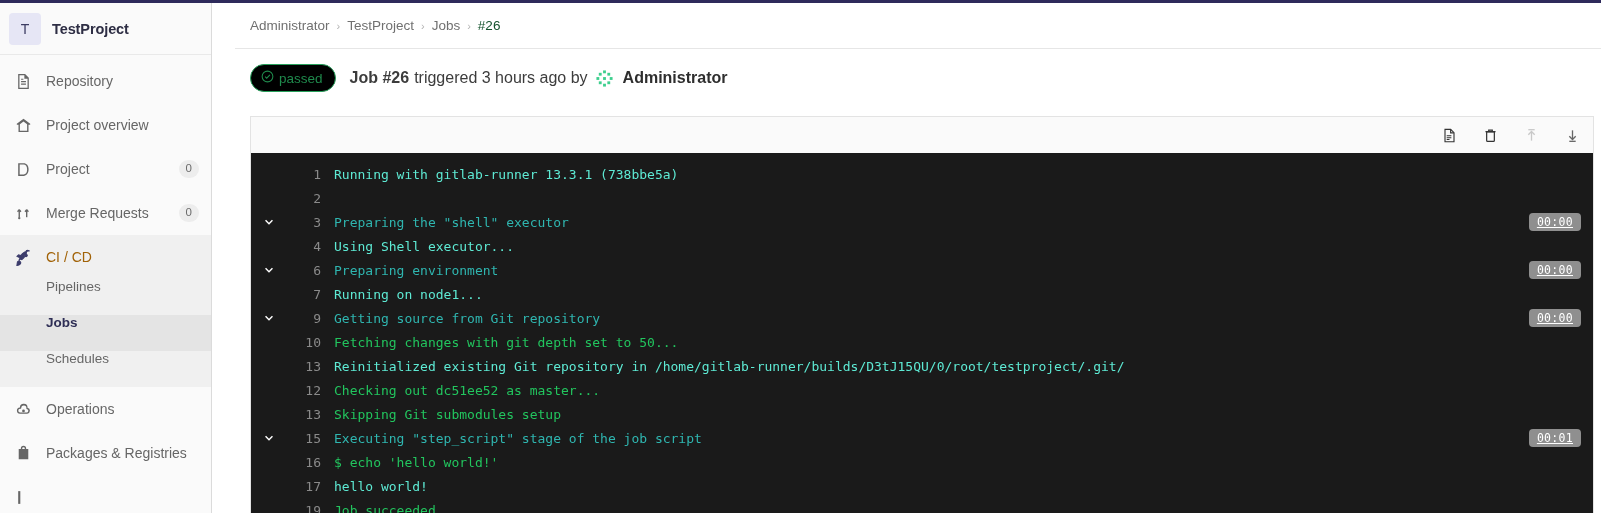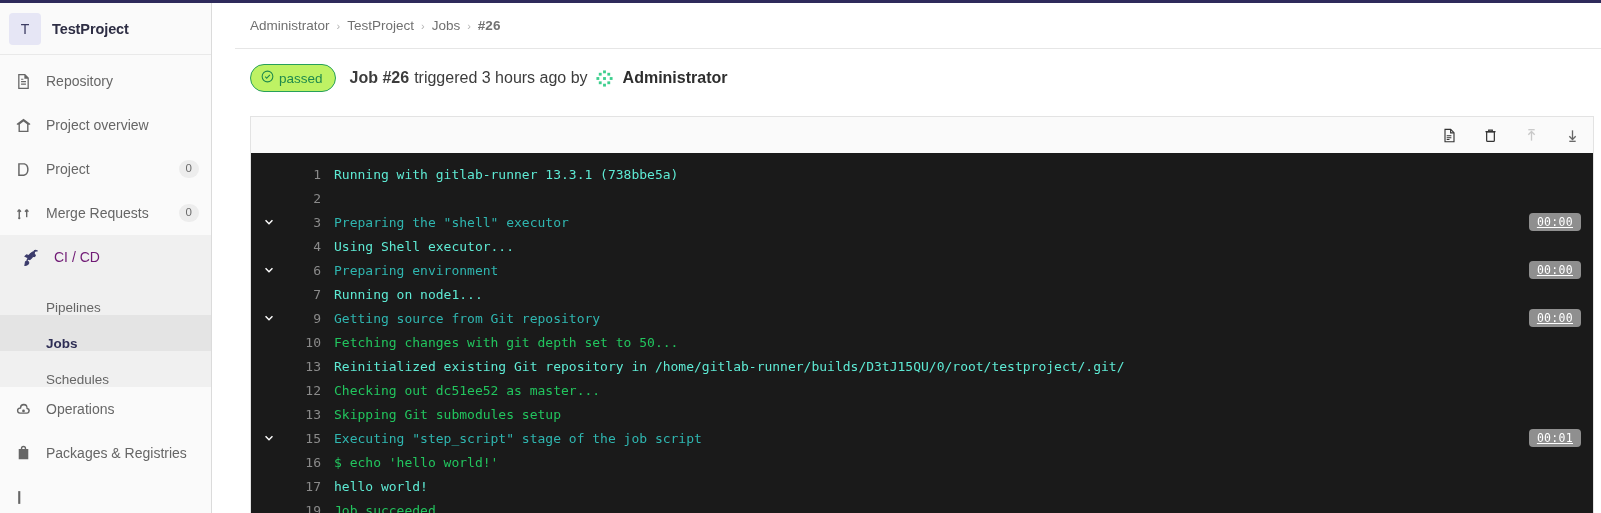--- a/index.html
+++ b/index.html
@@ -55,55 +55,55 @@
   .nav-item .ico svg { display: block; }
   .nav-label { flex: 1 1 auto; white-space: nowrap; }
   .nav-count {
     background: #ededed; color: #6b6b6b;
     border-radius: 9px; font-size: 11.5px;
     padding: 2px 7px; line-height: 1.2;
   }
 
   
   .nav-group { background: #f0f0f0; }
-  .nav-group .nav-item.parent { color: #701a75; font-weight: 400; margin-left: 8px; }
+  .nav-group .nav-item.parent { color: #a16207; font-weight: 400; }
   .nav-group .nav-item.parent svg { stroke: #3b3b6b; fill: #3b3b6b; }
   .sub-item {
-    display: flex; align-items: flex-end;
+    display: flex; align-items: flex-start;
     height: 36px; padding-left: 46px;
     font-size: 13.5px; color: #666; cursor: pointer;
   }
   .sub-item.active {
     background: #e4e4e4; color: #2e2e55; font-weight: 700;
   }
 
   
   .main {
     position: absolute; top: 3px; left: 219px;
     width: 1388px; height: 510px; background: #fff; margin-left: 16px;
   }
   .breadcrumb {
     display: flex; align-items: center; gap: 7px;
     height: 46px; padding: 0 16px 0 15px;
     font-size: 13.5px; color: #707070;
     border-bottom: 1px solid #e6e6e6;
   }
   .breadcrumb .crumb { cursor: pointer; }
-  .breadcrumb .crumb.current { color: #737373; font-weight: 700; cursor: default; }
+  .breadcrumb .crumb.current { color: #14532d; font-weight: 400; cursor: default; }
   .breadcrumb .sep { color: #b3b3b3; font-size: 11px; }
 
   .job-header {
     display: flex; align-items: center; gap: 0;
     height: 58px; padding: 0 15px;
   }
   .badge-passed {
     display: inline-flex; align-items: center; gap: 5px;
     border: 1px solid #27a05b; color: #1f8a4c;
     border-radius: 100px; padding: 5px 12px 5px 10px;
-    font-size: 13.5px; background: #bef264; cursor: pointer;
+    font-size: 13.5px; background: #000000; cursor: pointer;
   }
   .job-title {
     margin-left: 14px; font-size: 16px; color: #3c3c3c;
     display: flex; align-items: flex-start; gap: 0;
   }
   .job-title b { font-weight: 700; margin-right: 5px; }
   .job-title .tw { margin-right: 5px; }
   .avatar-identicon {
     width: 19px; height: 19px; border-radius: 50%;
     background: #fff; margin: 0 9px 0 2px;

